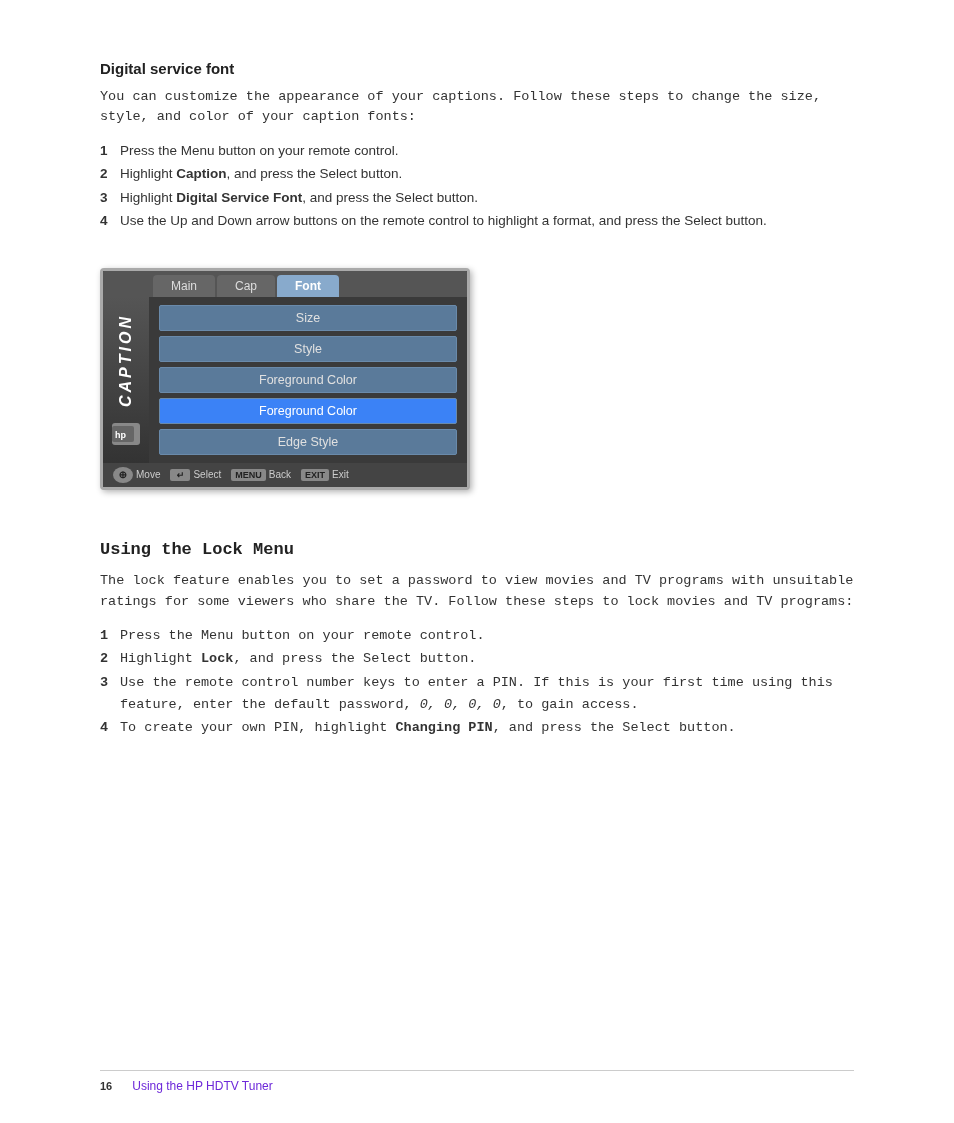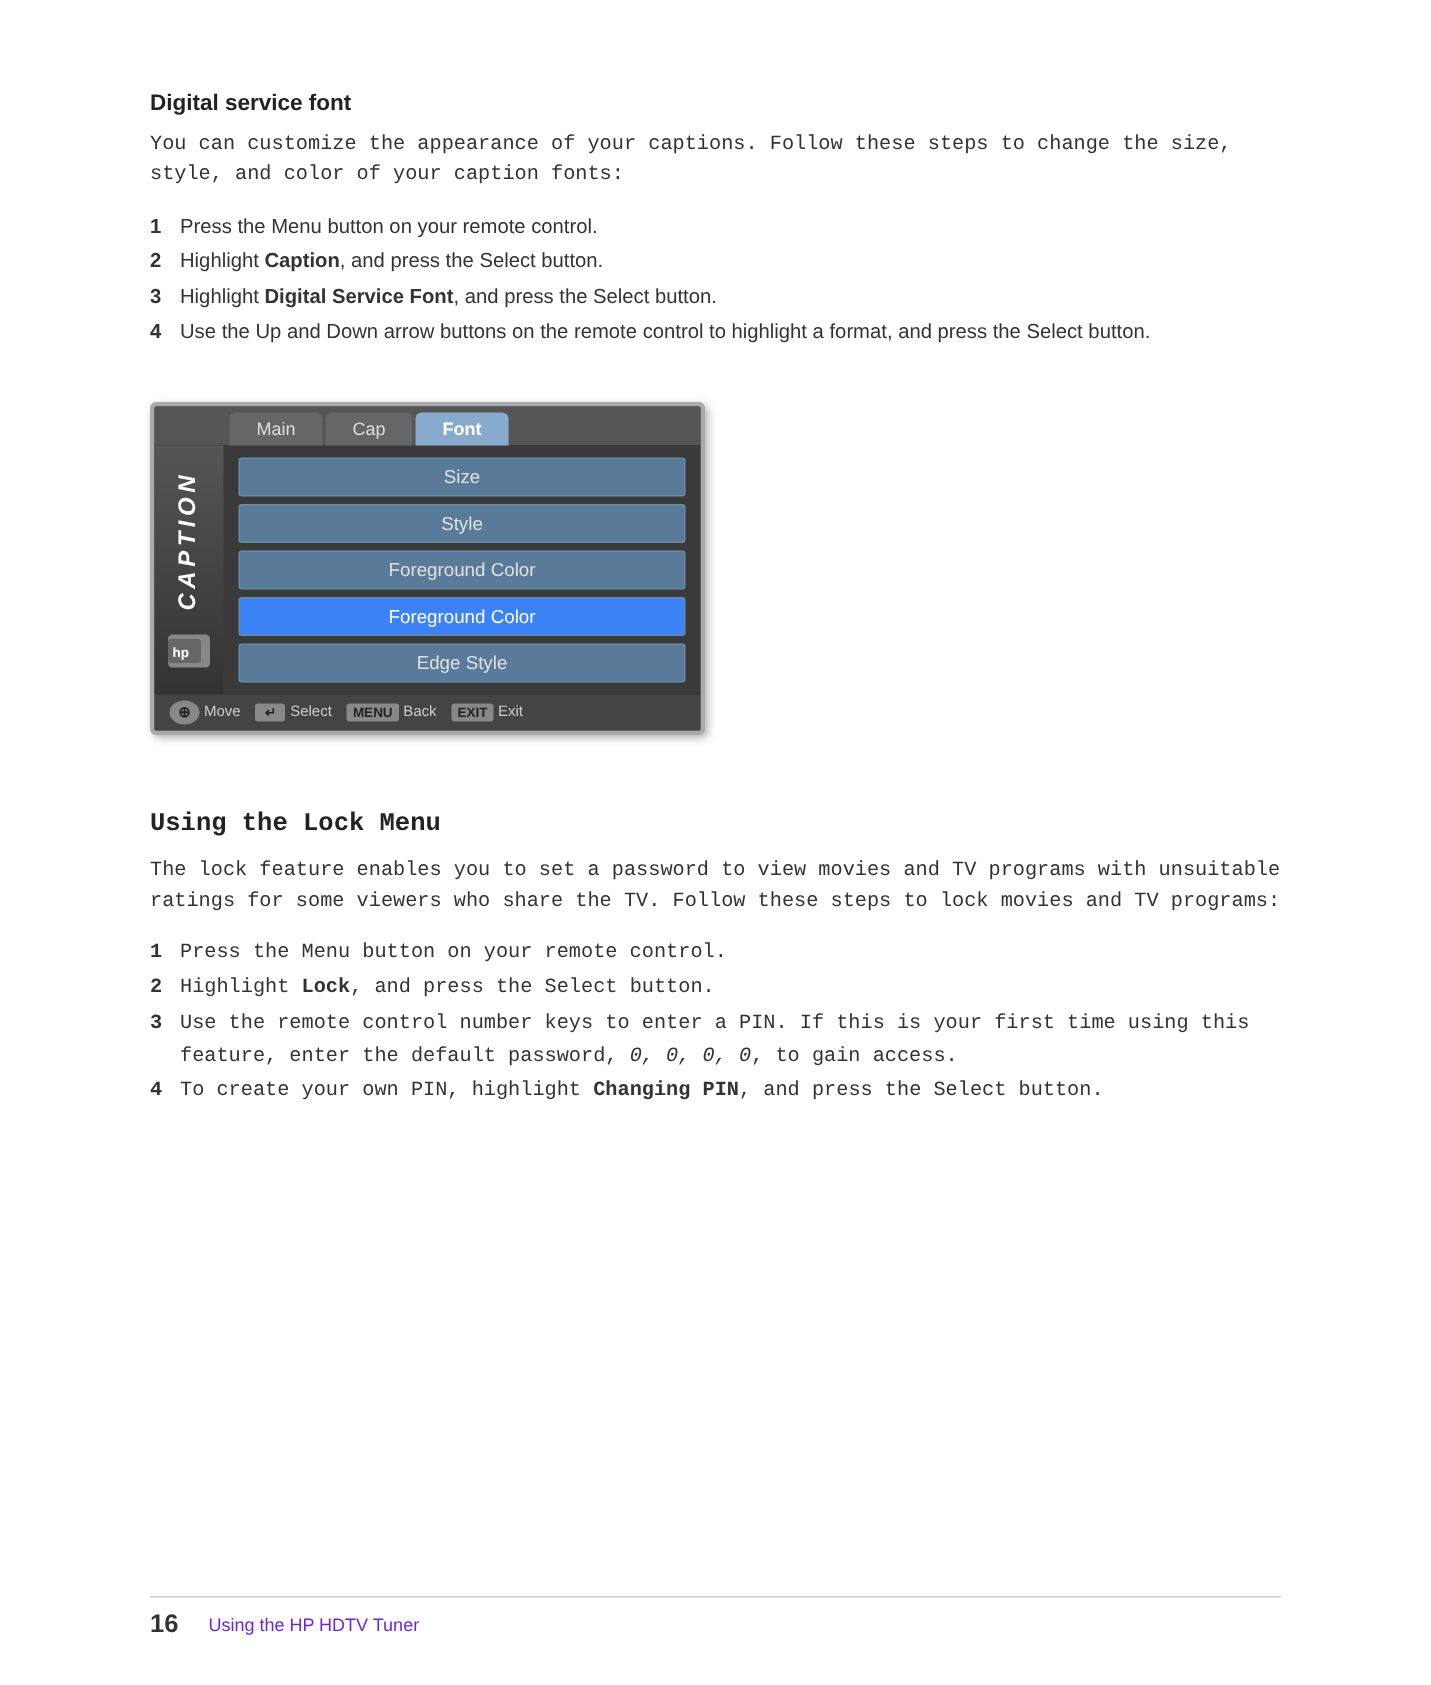--- a/index.html
+++ b/index.html
@@ -232,21 +232,21 @@
       left: 100px;
       right: 100px;
       display: flex;
       align-items: center;
       gap: 20px;
       border-top: 1px solid #ccc;
       padding-top: 8px;
     }
 
     .footer-page-num {
-      font-size: 17px;
+      font-size: 11px;
       font-weight: bold;
       color: #333;
       text-align: center;
     }
 
     .footer-text {
       font-size: 12px;
       color: #6d28d9;
     }
 

